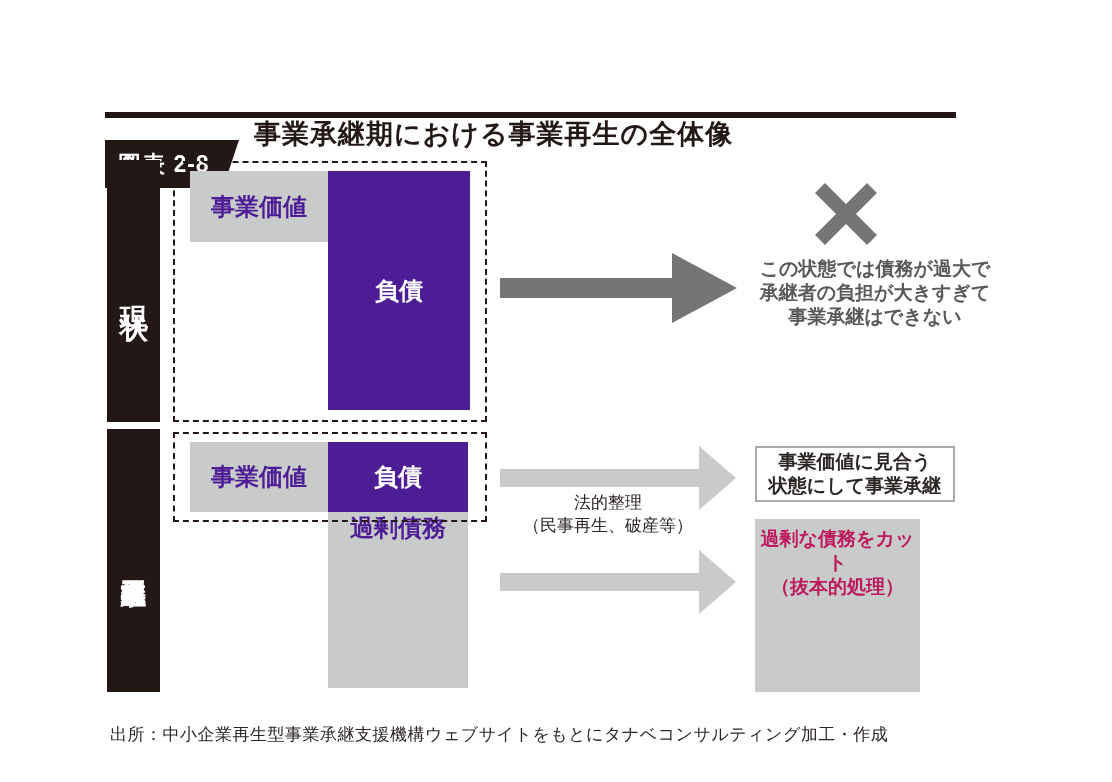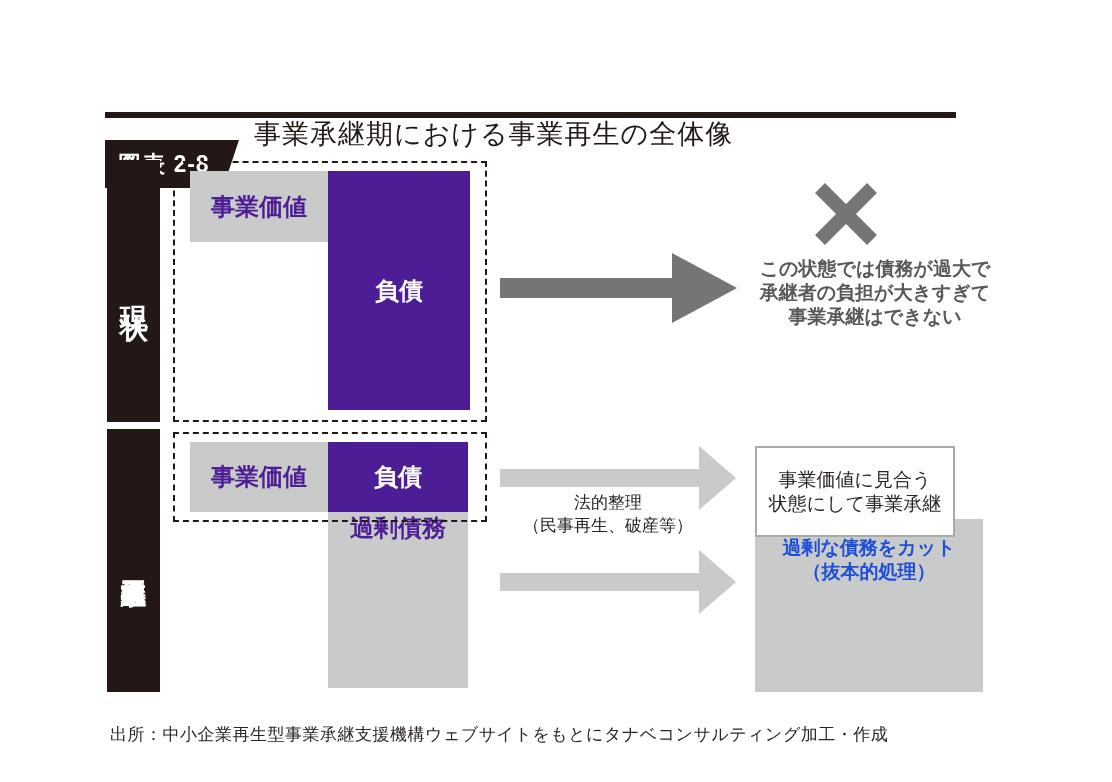--- a/index.html
+++ b/index.html
@@ -16,21 +16,21 @@
   }
   .fig-label-box {
     position:absolute; left:105px; top:112px; width:134px; height:48px;
     background:#231815; color:#ffffff;
     clip-path:polygon(0 0, 100% 0, calc(100% - 16px) 100%, 0 100%);
     display:flex; align-items:center; padding-left:13px;
     font-size:23px; font-weight:bold; letter-spacing:1px;margin-top:28px;
   }
   .fig-title {
     position:absolute; left:254px; top:116px;
-    font-size:27px; font-weight:normal; color:#231815; letter-spacing:1px;
+    font-size:27px; font-weight:bold; color:#231815; letter-spacing:1px;
   }
   
   .sidebar {
     position:absolute; left:107px; width:53px; background:#231815;
     display:flex; align-items:center; justify-content:center;
   }
   .sidebar-current { top:160px; height:262px; }
   .sidebar-revival { top:429px; height:263px; }
   .sidebar .vtext {
     writing-mode:vertical-rl; text-orientation:upright;
@@ -81,30 +81,30 @@
   }
   
   .arrow-label {
     position:absolute; text-align:center; font-weight:normal;
     font-size:17px; line-height:23px; color:#2b2524;
   }
   .label-legal   { left:493px; top:491px; width:230px; }
   .label-private { left:483px; top:597px; width:250px; line-height:22px; }
   
   .succession-box {
-    position:absolute; left:755px; top:446px; width:200px; height:91px;
+    position:absolute; left:755px; top:446px; width:200px; height:56px;
     background:#ffffff; border:2px solid #a9aaaa;
     display:flex; flex-direction:column; align-items:center; justify-content:center;
-    font-size:19px; font-weight:normal; line-height:24px; text-align:center;
+    font-size:19px; font-weight:bold; line-height:24px; text-align:center;
     z-index:2;
   }
   .cut-box {
-    position:absolute; left:755px; top:519px; width:228px; height:173px;
-    background:#c9caca; text-align:center; padding-top:17px;
-    font-size:19px; font-weight:bold; line-height:24px; color:#1d4ed8;
+    position:absolute; left:755px; top:519px; width:165px; height:173px;
+    background:#c9caca; text-align:center; padding-top:8px;
+    font-size:19px; font-weight:bold; line-height:24px; color:#be185d;
   }
   
   .source-note {
     position:absolute; left:110px; top:699px;
     font-size:17px; color:#2b2524; letter-spacing:0.5px;margin-top:24px;
   }
 </style>
 </head>
 <body>
 

